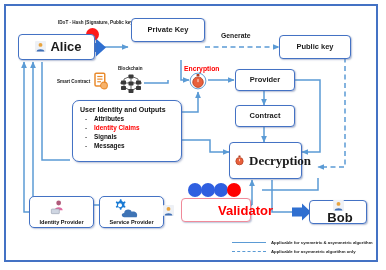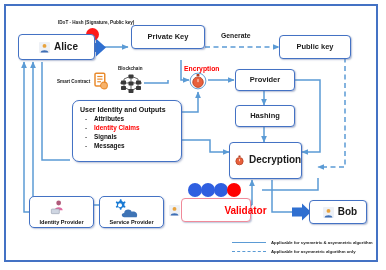--- a/index.html
+++ b/index.html
@@ -24,21 +24,21 @@
   #uio li{font-size:6.4px;font-weight:bold;color:#111;margin:0 0 2.5px 0;position:relative;padding-left:14px;line-height:1;}
   #uio li:before{content:"-";position:absolute;left:5px;top:0;color:#777;font-weight:bold;}
   #uio li.red{color:#ff0000;}
   .dot{position:absolute;border-radius:50%;}
   #legend{position:absolute;left:232px;top:238px;width:140px;}
   .lgrow{display:flex;align-items:center;height:9px;}
   .lgline{width:34px;height:0;border-top:1.4px solid #5b9bd5;margin-right:5px;flex:0 0 auto;}
   .lgline.dash{border-top:1.4px dashed #5b9bd5;}
   .lgtxt{font-size:4.3px;color:#222;font-weight:bold;white-space:nowrap;}
   .vboxrow{display:flex;align-items:center;width:100%;padding-left:4px;box-sizing:border-box;}
-  .vboxrow .t{font-size:10px;font-weight:bold;text-align:right;}
+  .vboxrow .t{font-size:13px;font-weight:bold;text-align:right;}
   .ico{width:11px;height:11px;margin-right:4px;flex:0 0 auto;}
   .pbox{flex-direction:column;align-items:flex-start;justify-content:center;padding:2px 0;}
   .provider{position:absolute;box-sizing:border-box;background:#fff;border:1px solid #4472c4;border-radius:5px;
             box-shadow:1px 1px 1.5px rgba(90,110,160,.4);}
   .provider .pi{position:absolute;}
   .provider .pt{position:absolute;bottom:2px;left:0;width:100%;text-align:center;font-size:5.6px;font-weight:bold;color:#111;}
 </style>
 </head>
 <body>
 
@@ -113,21 +113,21 @@
     <div class="vboxrow" style="justify-content:center;">
       <svg class="ico" viewBox="0 0 24 24">
         <rect x="0" y="0" width="24" height="24" rx="2" fill="#eef1f6"></rect>
         <circle cx="12" cy="8.5" r="4.2" fill="#e8a33d"></circle>
         <path d="M3.5,23 C3.5,16.5 20.5,16.5 20.5,23 z" fill="#3f6fb5"></path>
       </svg>
       <span class="t">Alice</span>
     </div>
   </div>
 
-  <div class="node shadow" style="left:131px;top:25px;width:74px;height:24px;">
+  <div class="node shadow" style="left:131px;top:18px;width:74px;height:24px;">
     <span>Private Key</span>
   </div>
 
   <div class="lbl mid" style="left:221px;top:33px;">Generate</div>
 
   <div class="node shadow" style="left:279px;top:35px;width:72px;height:24px;">
     <span>Public key</span>
   </div>
 
   <div class="lbl tiny" style="left:57px;top:80px;">Smart Contract</div>
@@ -160,25 +160,25 @@
     <circle cx="12" cy="12" r="10.5" fill="#fff" stroke="#5b9bd5" stroke-width="1.3"></circle>
     <circle cx="12" cy="13.5" r="7" fill="#e8603c" stroke="#b23d1e" stroke-width="1.1"></circle>
     <rect x="10" y="2.5" width="4" height="3" rx="1" fill="#b23d1e"></rect>
     <line x1="12" y1="13.5" x2="12" y2="9.5" stroke="#fff" stroke-width="1.2"></line>
   </svg>
 
   <div class="node shadow" style="left:235px;top:69px;width:60px;height:22px;">
     <span>Provider</span>
   </div>
   <div class="node shadow" style="left:235px;top:105px;width:60px;height:22px;">
-    <span>Hashing</span>
+    <span>Contract</span>
   </div>
 
   <div class="node shadow pbox" style="left:229px;top:142px;width:73px;height:37px;">
-    <div class="vboxrow" style="height:17px;">
+    <div class="vboxrow" style="height:17px;font-family:Liberation Serif, serif;">
       <svg class="ico" viewBox="0 0 24 24">
         <circle cx="12" cy="13.5" r="8" fill="#e8603c" stroke="#b23d1e" stroke-width="1.6"></circle>
         <rect x="9.5" y="1" width="5" height="3.2" rx="1" fill="#b23d1e"></rect>
         <line x1="12" y1="13.5" x2="12" y2="8.5" stroke="#fff" stroke-width="1.5"></line>
       </svg>
       <span class="t">Decryption</span>
     </div>
   </div>
 
   <div id="uio">
@@ -221,21 +221,21 @@
       <svg class="ico" viewBox="0 0 24 24">
         <rect x="0" y="0" width="24" height="24" rx="2" fill="#eef1f6"></rect>
         <circle cx="12" cy="8.5" r="4.2" fill="#e8a33d"></circle>
         <path d="M3.5,23 C3.5,16.5 20.5,16.5 20.5,23 z" fill="#3f6fb5"></path>
       </svg>
       <span class="t">Validator</span>
     </div>
   </div>
 
   <div class="node shadow" style="left:309px;top:200px;width:58px;height:24px;">
-    <div class="vboxrow" style="justify-content:center;">
+    <div class="vboxrow" style="justify-content:center;flex-direction:column;">
       <svg class="ico" viewBox="0 0 24 24">
         <rect x="0" y="0" width="24" height="24" rx="2" fill="#eef1f6"></rect>
         <circle cx="12" cy="8.5" r="4.2" fill="#e8a33d"></circle>
         <path d="M3.5,23 C3.5,16.5 20.5,16.5 20.5,23 z" fill="#3f6fb5"></path>
       </svg>
       <span class="t">Bob</span>
     </div>
   </div>
 
   <div id="legend">

